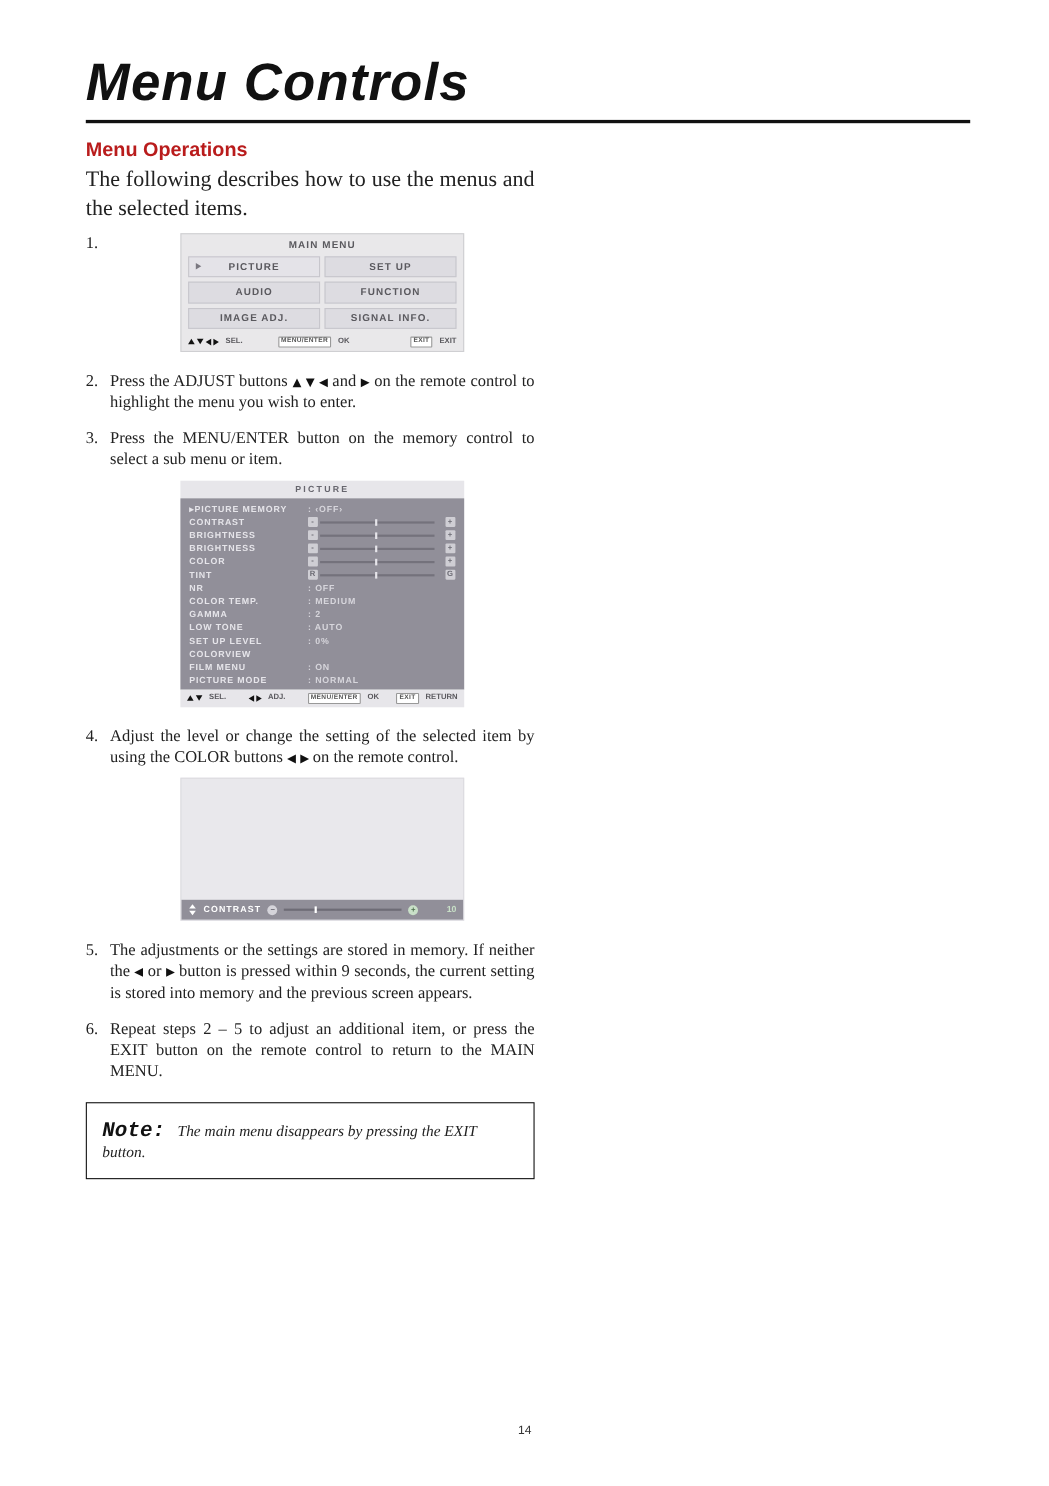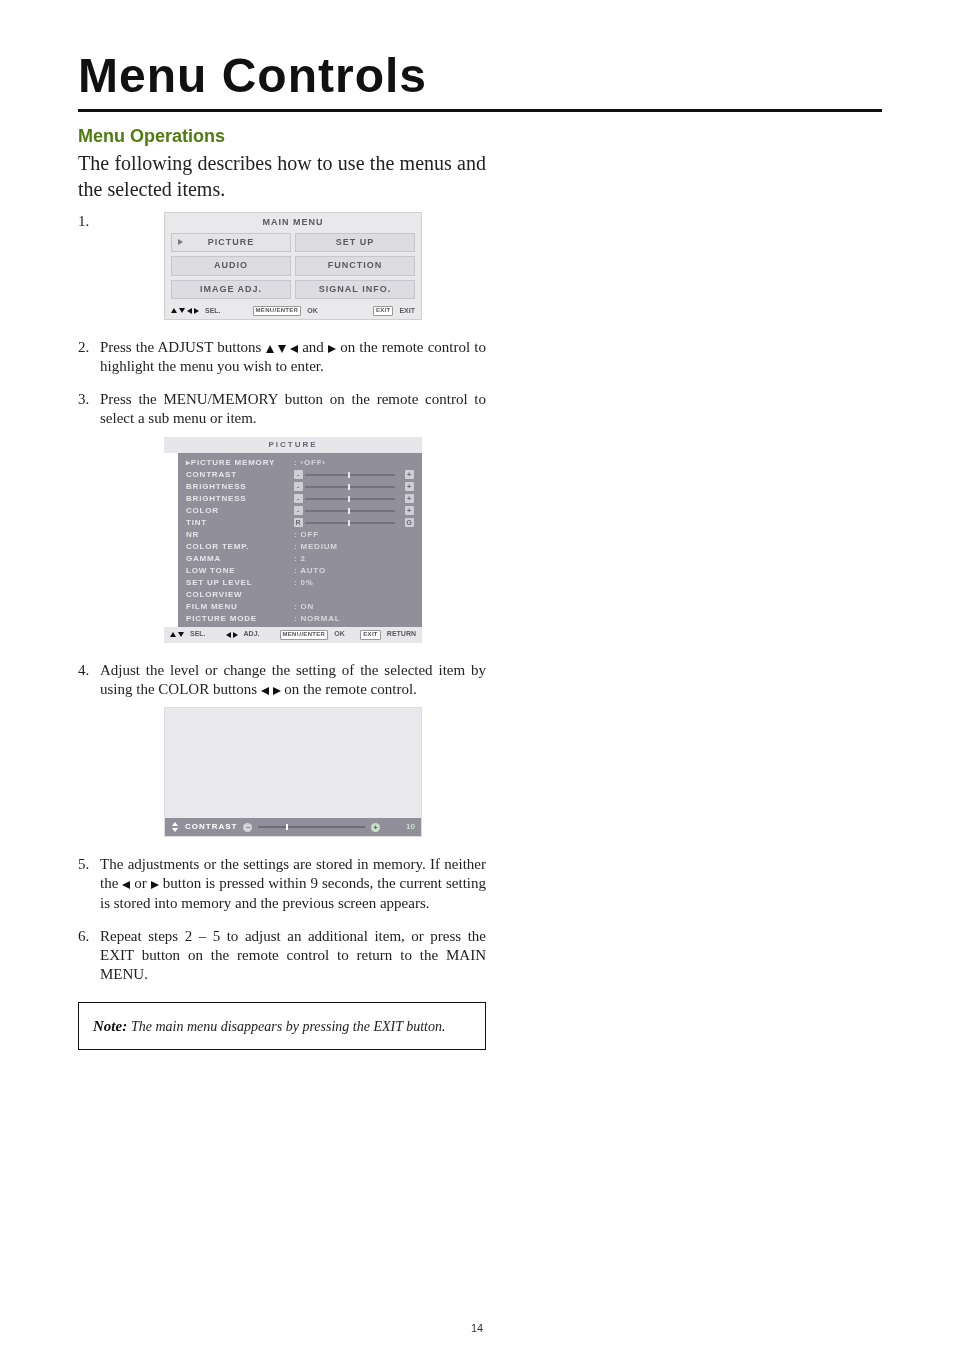--- a/index.html
+++ b/index.html
@@ -13,35 +13,36 @@
     padding: 48px 72px 40px 78px;
     box-sizing: border-box;
   }
   .title {
     font-family: Arial, Helvetica, sans-serif;
     font-weight: 900;
     font-size: 48px;
     letter-spacing: 1px;
     margin: 0 0 2px 0;
     color: #111;
+    font-style: italic;
   }
   .title-rule {
     height: 3px;
     background: #111;
     margin: 6px 0 14px 0;
   }
   .col {
     width: 408px;
   }
   .section-head {
     font-family: Arial, Helvetica, sans-serif;
     font-weight: 900;
     font-size: 18px;
     margin: 0 0 4px 0;
-    color: #4d7c0f;
+    color: #b91c1c;
   }
   .body-text {
     font-size: 20px;
     line-height: 1.28;
     text-align: justify;
   }
   ol.steps {
     list-style: none;
     padding: 0;
     margin: 10px 0 0 0;
@@ -152,21 +153,20 @@
     color: #67666e;
     font-size: 8px;
     letter-spacing: 2px;
     font-weight: 700;
     text-align: center;
     padding: 3px 0;
   }
   .fig2-body {
     background: #918f99;
     padding: 4px 8px 2px 8px;
-    margin-left: 14px;
   }
   .fig2-row {
     display: flex;
     align-items: center;
     height: 12px;
     color: #e6e5ea;
     font-weight: 700;
     font-size: 8px;
     letter-spacing: 0.8px;
   }
@@ -269,35 +269,35 @@
   }
   .fig3-cap.plus { background: #c9e0c8; color: #4a6b4a; }
   .fig3-num { color: #c8e0c7; font-size: 8px; font-weight: 700; margin-left: 20px; }
 
   .note-box {
     border: 1px solid #111;
     padding: 14px 14px;
     margin-top: 18px;
   }
   .note-label {
-    font-family: Liberation Serif, serif;
+    font-family: Liberation Mono, monospace;
     font-weight: 900;
-    font-size: 15px;
+    font-size: 19px;
     font-style: italic;
     color: #111;
   }
   .note-text {
     font-style: italic;
     font-size: 14px;
   }
   .page-num {
     position: absolute;
     left: 50%;
     transform: translateX(-50%);
-    bottom: 17px;
+    bottom: 44px;
     font-family: Arial, Helvetica, sans-serif;
     font-size: 11px;
     color: #333;
   }
   .page-wrap { position: relative; min-height: 1351px; }
 </style>
 </head>
 <body>
 
 <div class="page-wrap">
@@ -344,21 +344,21 @@
         </div>
       </li>
 
       <li>
         <span>Press the ADJUST buttons </span><span class="tri tri-up"></span>
         <span class="tri tri-down"></span>
         <span class="tri tri-left"></span><span> and </span><span class="tri tri-right"></span><span> on the remote control to highlight the menu you wish to enter.</span>
       </li>
 
       <li>
-        <span>Press the MENU/MEMORY button on the remote control to select a sub menu or item.</span>
+        <span>Press the MENU/ENTER button on the memory control to select a sub menu or item.</span>
 
         
         <div class="fig fig2">
           <div class="fig2-head">PICTURE</div>
           <div class="fig2-body" id="fig2-body">
                 <div class="fig2-row">
                   <span class="fig2-lbl">▸PICTURE MEMORY</span>
                   <span class="fig2-val">: ‹OFF›</span>
                 </div>
                 <div class="fig2-row">

